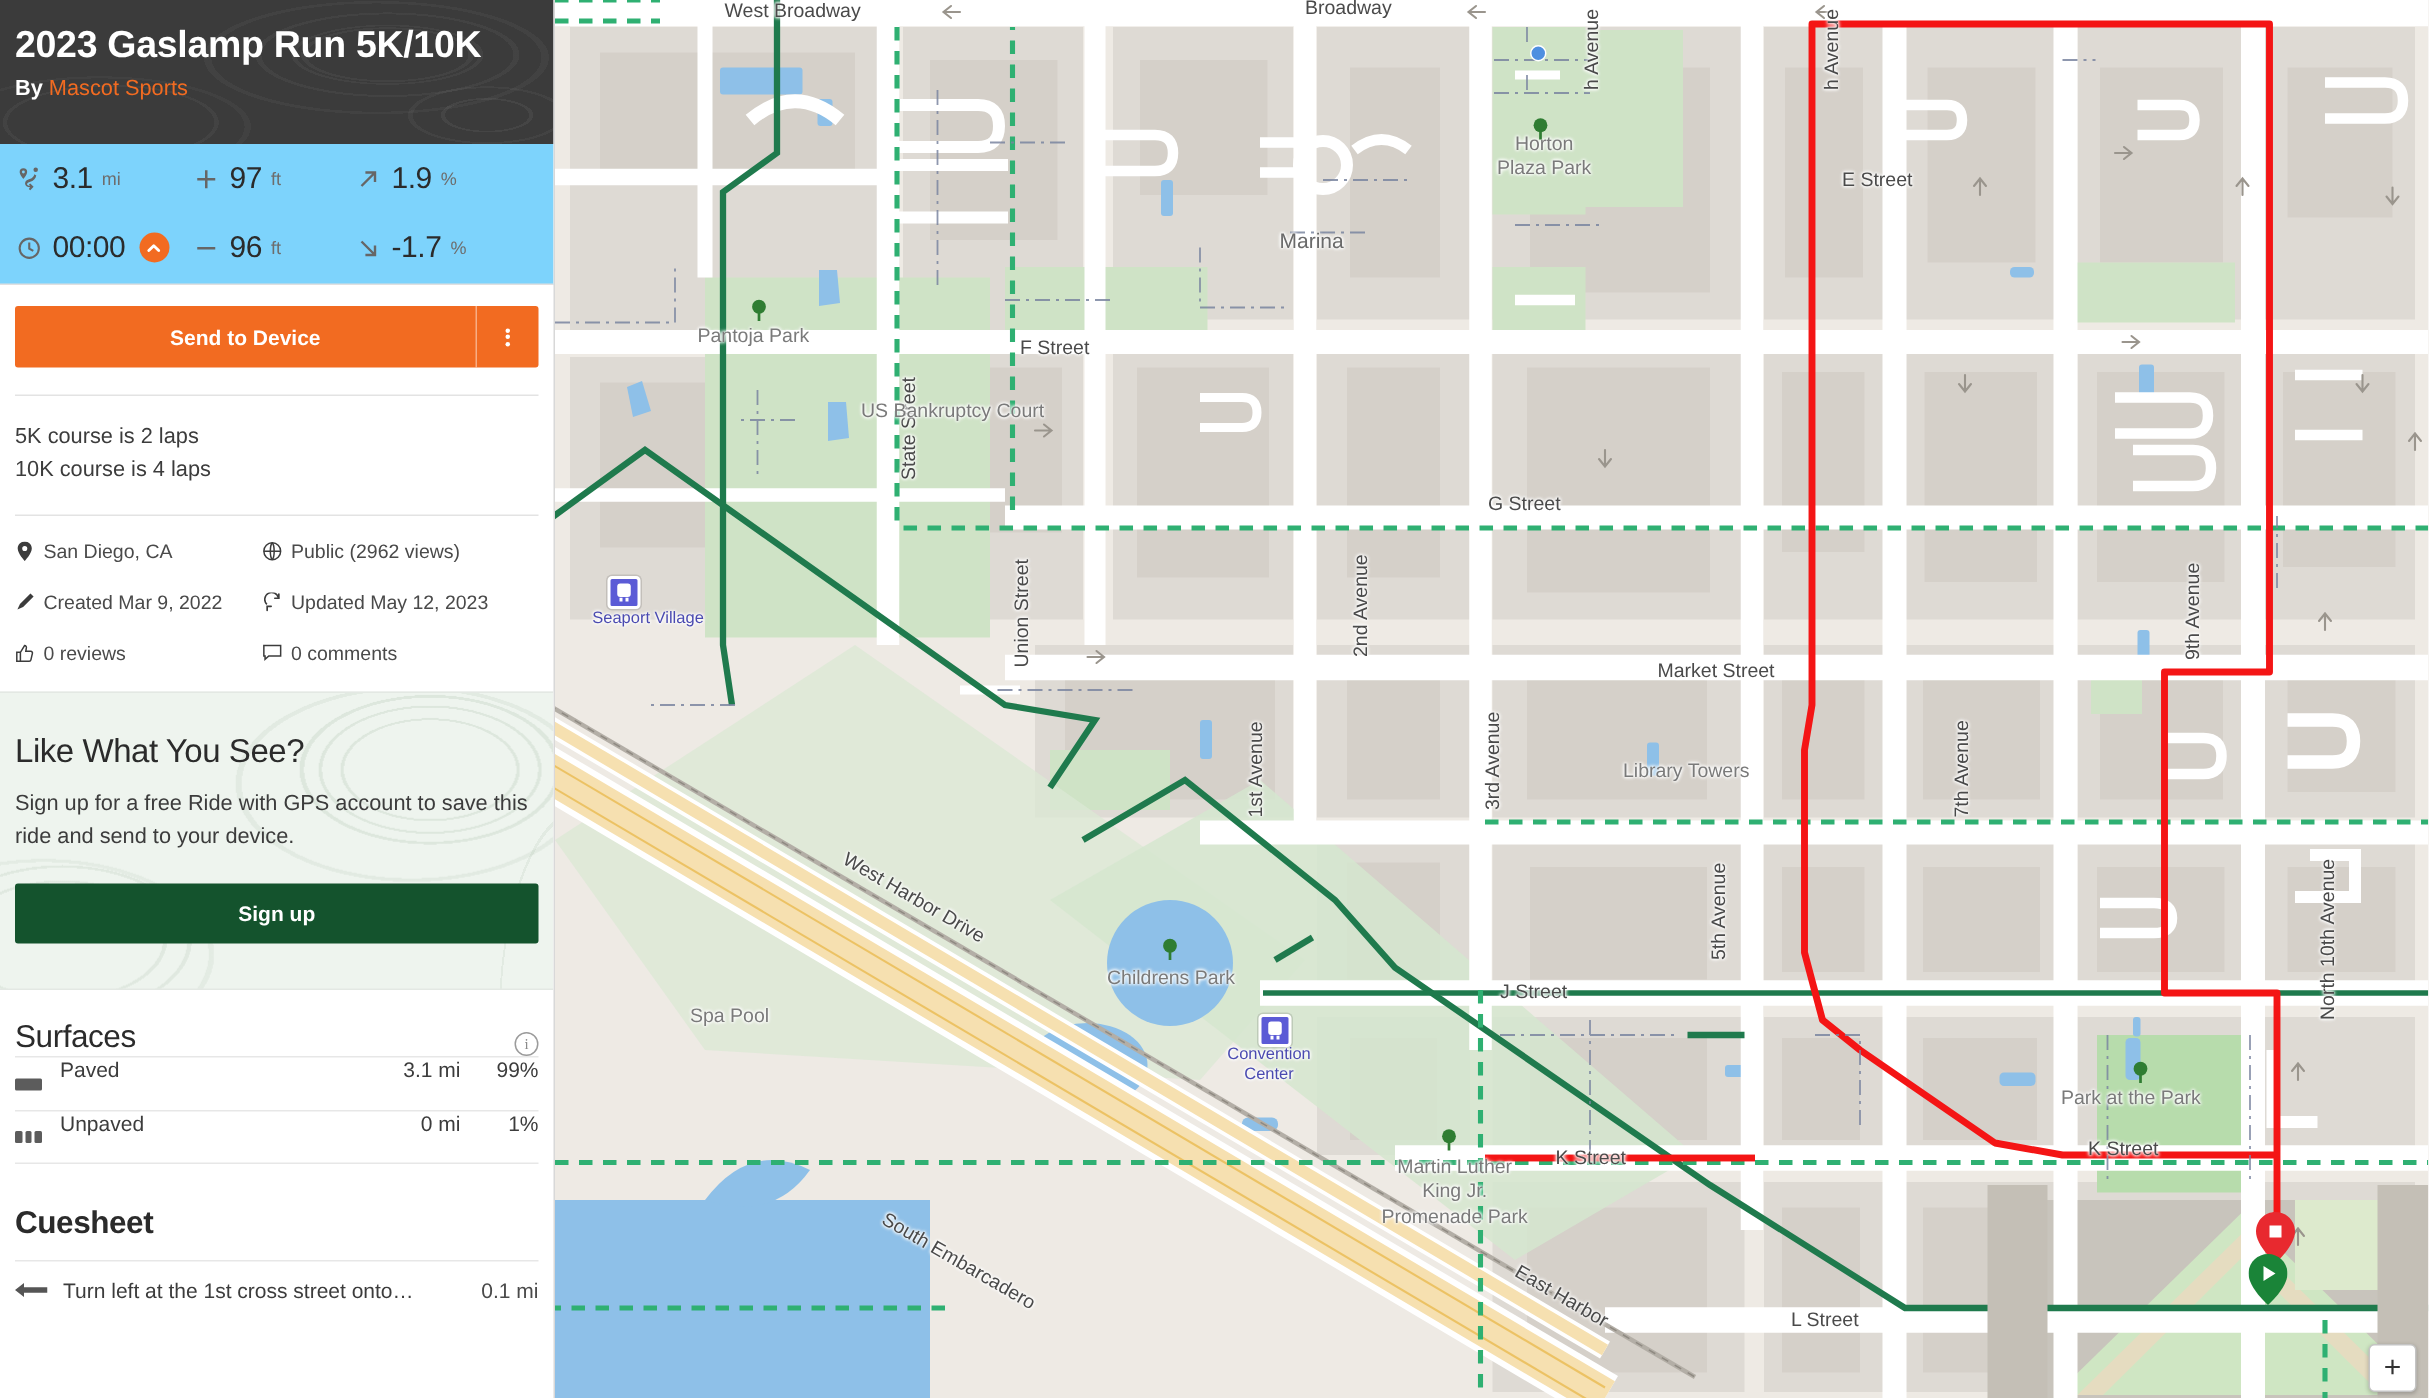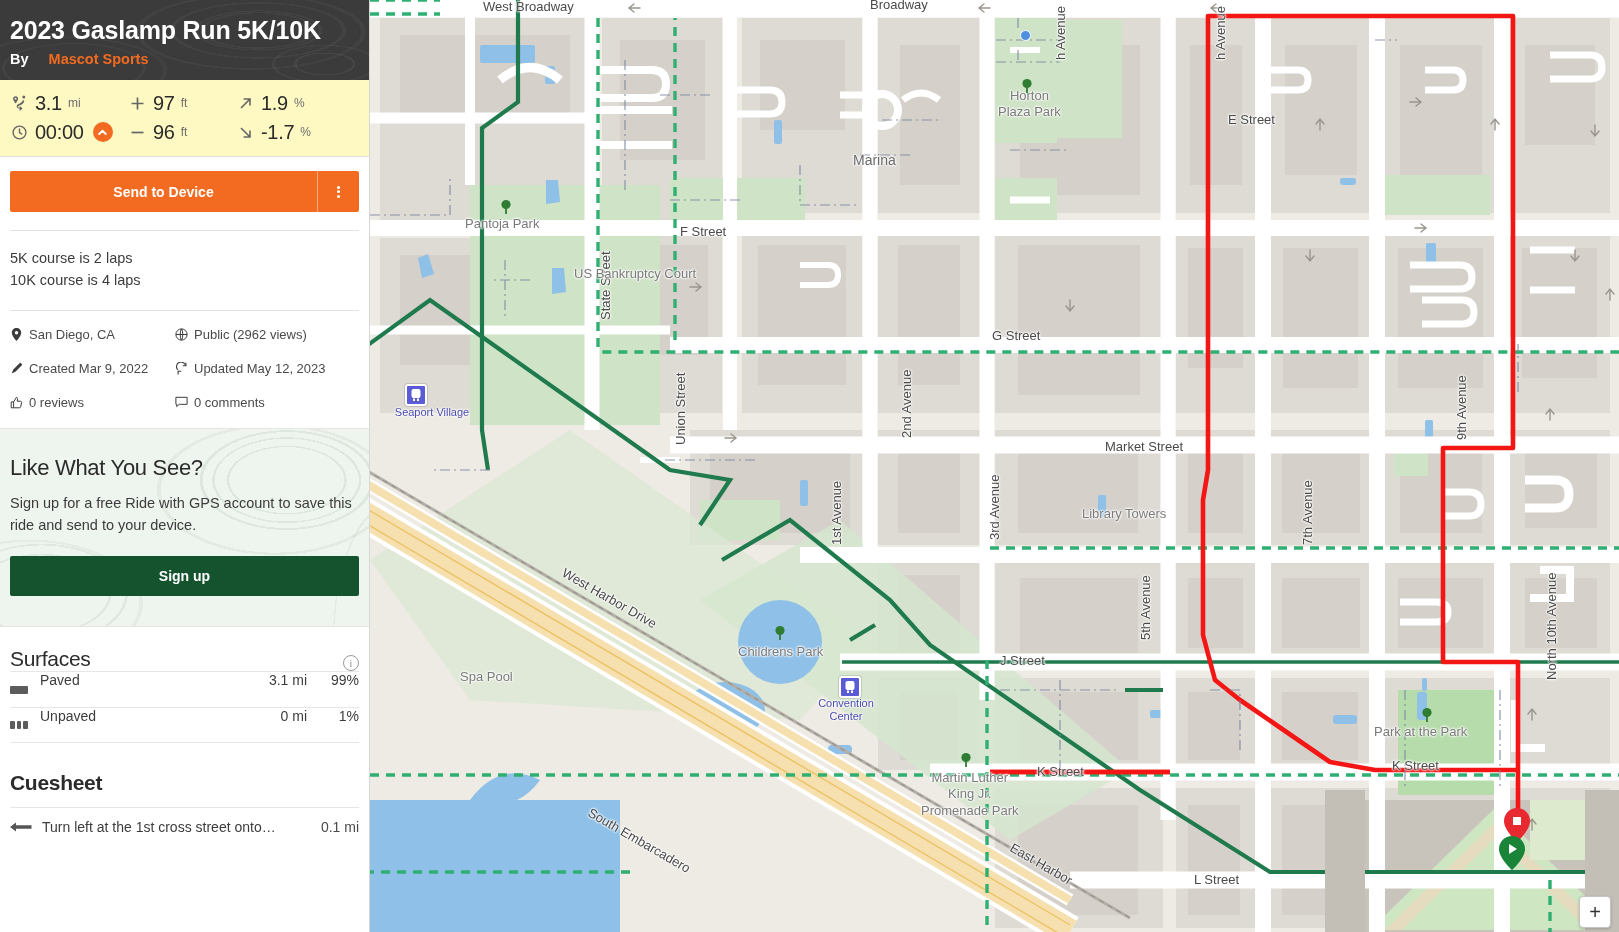--- a/index.html
+++ b/index.html
@@ -18,21 +18,21 @@
     border-right: 1px solid #d8d8d8;
     overflow: hidden;
     position: relative;
     flex: 0 0 370px;
   }
 
   
   .hero {
     background: #3b3b3b;
     padding: 16px 10px 14px 10px;
-    height: 80px;
+    height: 96px;
     position: relative;
     overflow: hidden;
   }
   .hero::before {
     content:"";
     position:absolute; inset:0;
     background:
       radial-gradient(ellipse 160px 50px at 70% 38%, transparent 0 38%, rgba(255,255,255,.045) 38% 40%, transparent 40%),
       radial-gradient(ellipse 120px 38px at 70% 38%, transparent 0 45%, rgba(255,255,255,.045) 45% 48%, transparent 48%),
       radial-gradient(ellipse 200px 64px at 70% 38%, transparent 0 42%, rgba(255,255,255,.04) 42% 44%, transparent 44%),
@@ -51,30 +51,30 @@
     letter-spacing: -0.2px;
     line-height: 1.15;
   }
   .hero-by {
     position: relative;
     margin-top: 6px;
     color: #fff;
     font-size: 14.5px;
     font-weight: bold;
   }
-  .hero-by a { color: #f26b21; text-decoration: none; font-weight: bold; margin-left: 16px; }
+  .hero-by a { color: #f26b21; text-decoration: none; font-weight: normal; }
 
   
   .stats {
-    background: #fef9c3;
+    background: #7dd3fc;
     border-bottom: 1px solid #e0e0e0;
     padding: 9px 10px 10px 10px;
     display: grid;
     grid-template-columns: 118px 108px auto;
-    row-gap: 1px;
+    row-gap: 18px;
   }
   .stat { display: flex; align-items: center; gap: 6px; height: 28px; }
   .stat .ico { width: 19px; height: 19px; flex: 0 0 19px; color: #666; display:flex; align-items:center; justify-content:center;}
   .stat .val { font-size: 20px; color: #2b2b2b; font-weight: 400; letter-spacing: -0.3px;}
   .stat .unit { font-size: 12px; color: #6d6d6d; }
   .badge-up {
     width: 20px; height: 20px; border-radius: 50%;
     background: #f26b21; display: inline-flex;
     align-items: center; justify-content: center;
     margin-left: 3px; flex: 0 0 20px;

